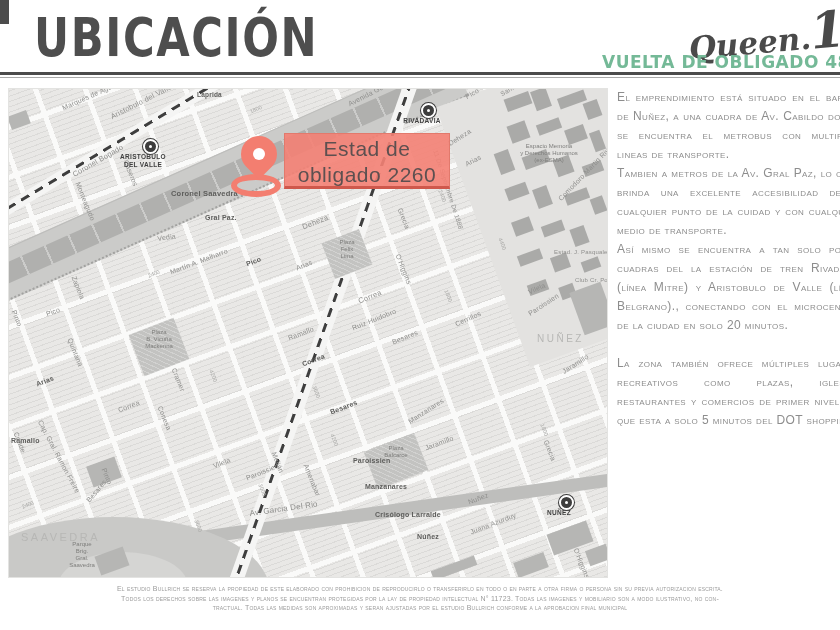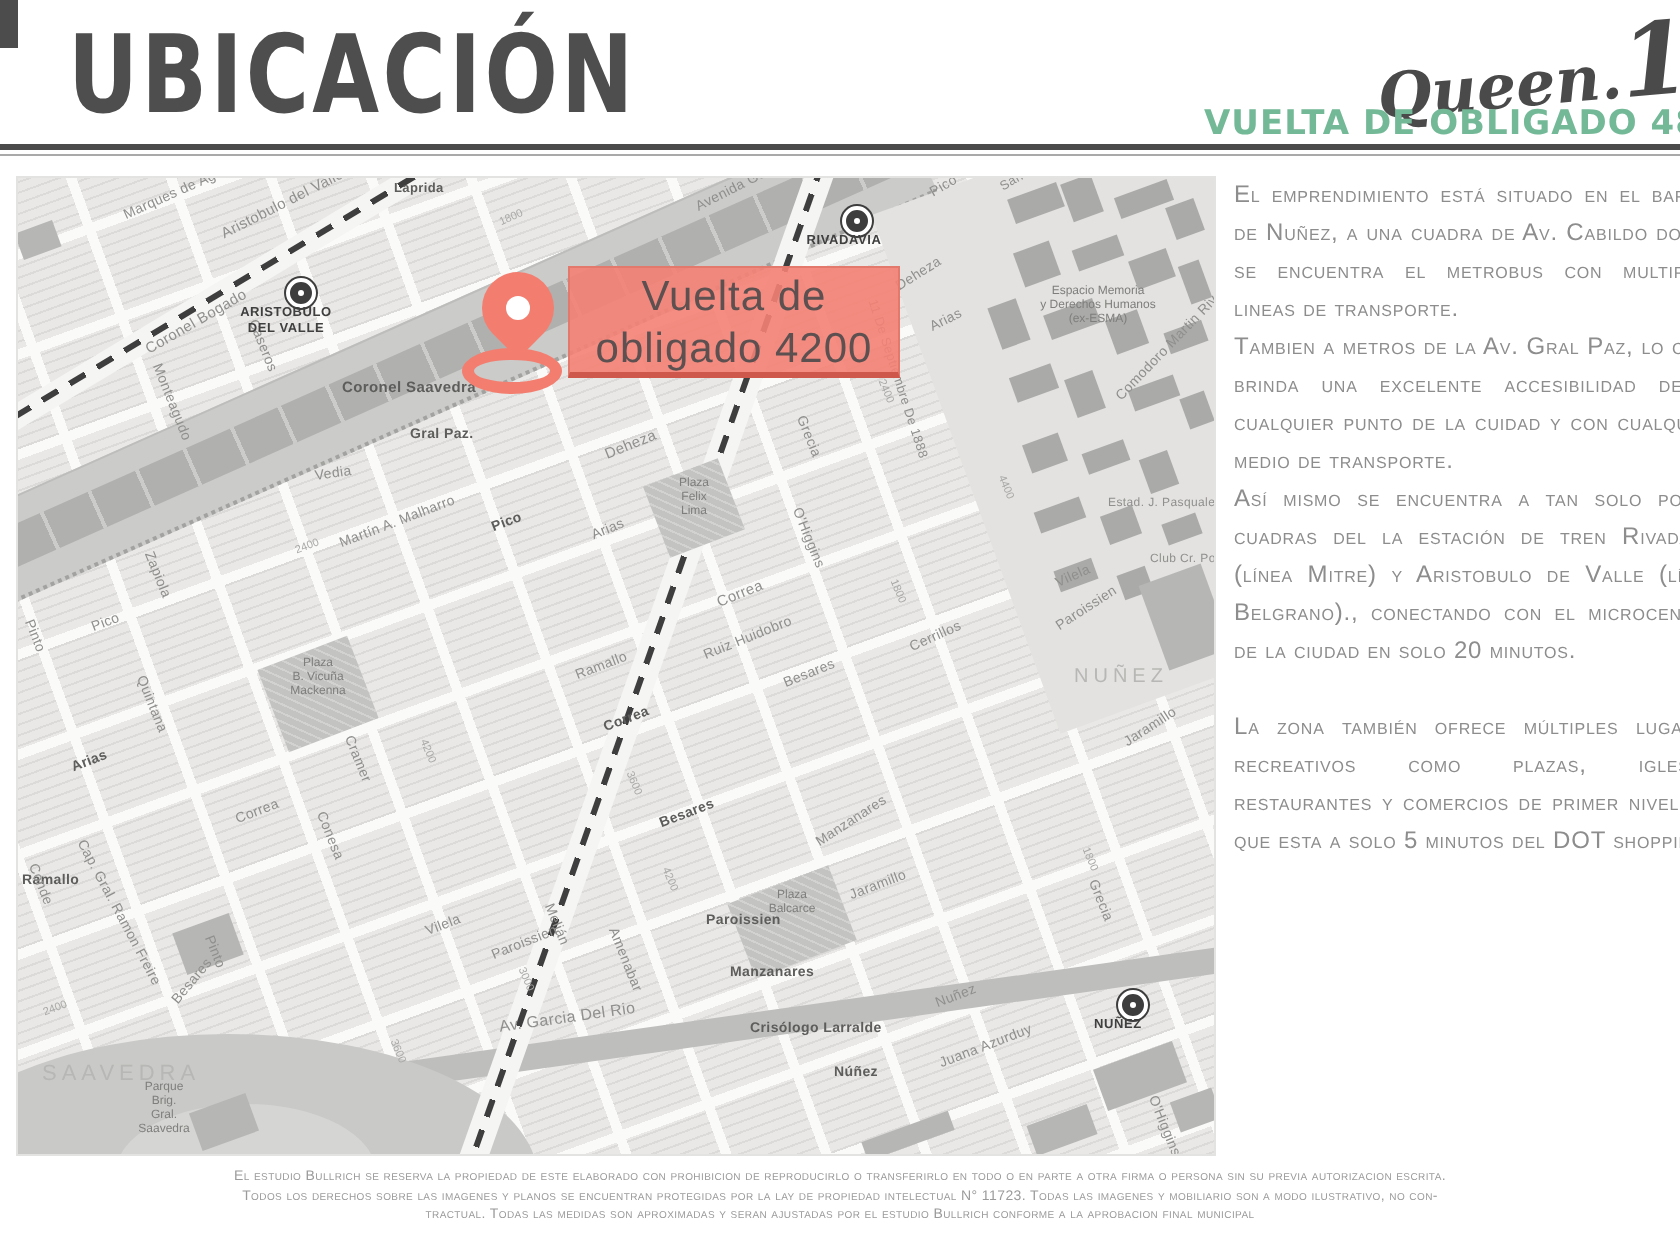--- a/index.html
+++ b/index.html
@@ -251,22 +251,22 @@
       <div class="sta-lbl" style="left: 378px; top: 28px; width: 70px;">RIVADAVIA</div>
       <div class="sta" style="left: 134px; top: 50px;"></div>
       <div class="sta-lbl" style="left: 98px; top: 64px; width: 72px;">ARISTOBULO
 DEL VALLE</div>
       <div class="sta" style="left: 550px; top: 406px;"></div>
       <div class="sta-lbl" style="left: 522px; top: 420px; width: 56px;">NUÑEZ</div>
     </div>
   <div class="pin-ring"></div>
   <div class="pin"></div>
   <div class="pin-label">
-    <div>Vuelta de</div>
-    <div>obligado 4200</div>
+    <div>Estad de</div>
+    <div>obligado 2260</div>
   </div>
 </div>
 
 <div class="desc" id="desc">
     <p>El emprendimiento está situado en el barrio de Nuñez, a una cuadra de Av. Cabildo donde se encuentra el metrobus con multiples lineas de transporte.</p>
     <p>Tambien a metros de la Av. Gral Paz, lo cual brinda una excelente accesibilidad desde cualquier punto de la cuidad y con cualquier medio de transporte.</p>
     <p>Así mismo se encuentra a tan solo pocas cuadras del la estación de tren Rivadavia (línea Mitre) y Aristobulo de Valle (línea Belgrano)., conectando con el microcentro de la ciudad en solo 20 minutos.</p>
     <p class="gap">La zona también ofrece múltiples lugares recreativos como plazas, iglesias restaurantes y comercios de primer nivel, ya que esta a solo 5 minutos del DOT shopping.</p>
   </div>
 

